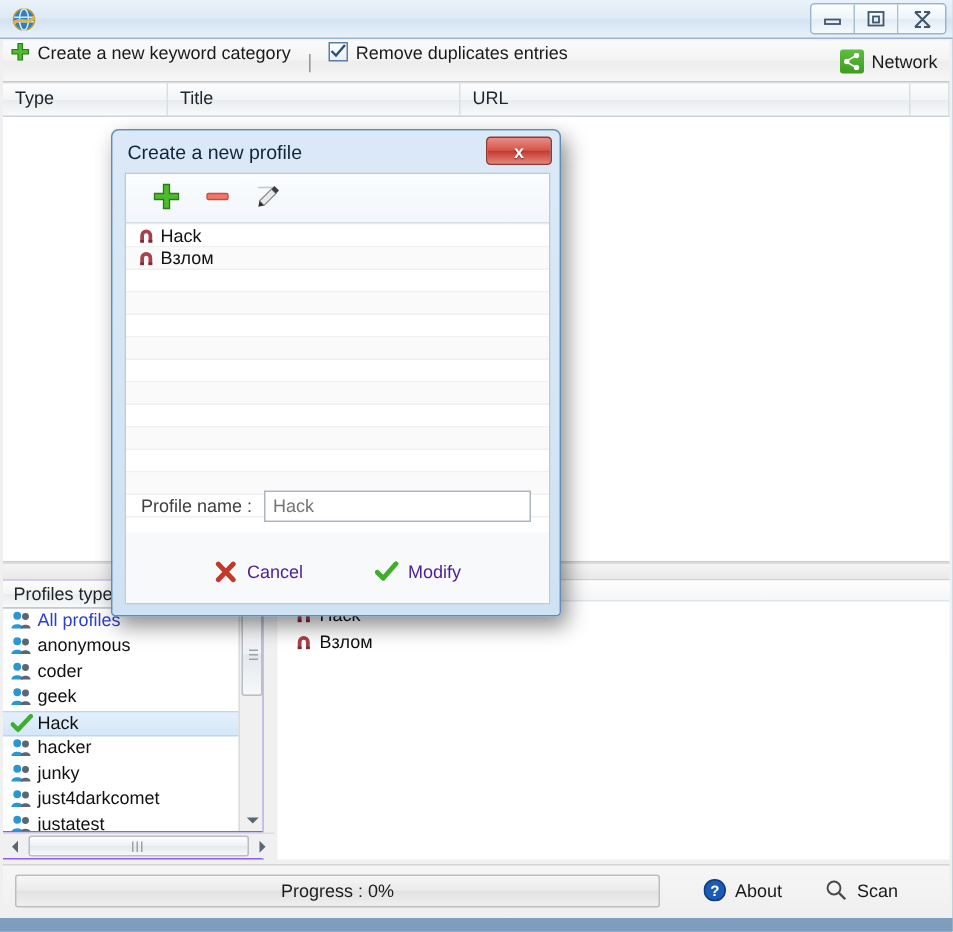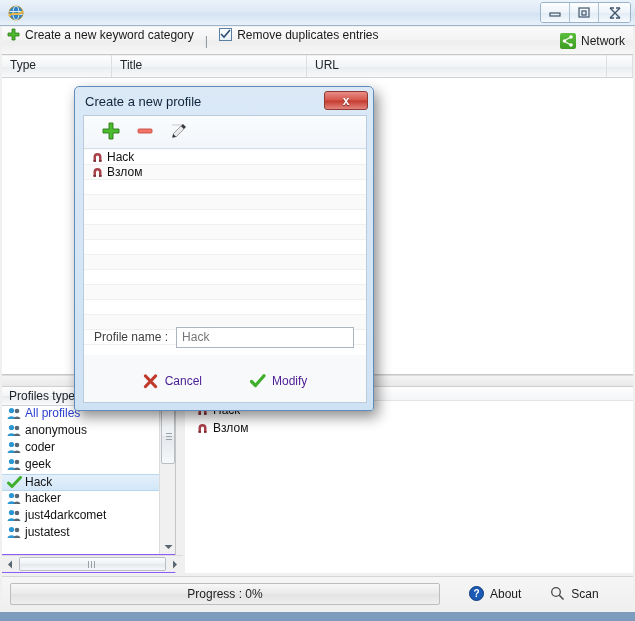--- a/index.html
+++ b/index.html
@@ -406,20 +406,31 @@
       </div>
       <div class="prow">
         <span class="pico">
           <svg width="15" height="13" viewBox="0 0 15 13">
             <circle cx="4.5" cy="3.5" r="2.6" fill="#2a96d4"></circle>
               <path d="M0.6 12 C0.6 8.2 8.4 8.2 8.4 12 Z" fill="#2a96d4"></path>
             <circle cx="10" cy="4" r="2.3" fill="#5a6672"></circle>
               <path d="M6.6 12 C6.6 8.6 13.4 8.6 13.4 12 Z" fill="#5a6672"></path>
           </svg>
         </span>
+        <span>junky</span>
+      </div>
+      <div class="prow">
+        <span class="pico">
+          <svg width="15" height="13" viewBox="0 0 15 13">
+            <circle cx="4.5" cy="3.5" r="2.6" fill="#2a96d4"></circle>
+              <path d="M0.6 12 C0.6 8.2 8.4 8.2 8.4 12 Z" fill="#2a96d4"></path>
+            <circle cx="10" cy="4" r="2.3" fill="#5a6672"></circle>
+              <path d="M6.6 12 C6.6 8.6 13.4 8.6 13.4 12 Z" fill="#5a6672"></path>
+          </svg>
+        </span>
         <span>just4darkcomet</span>
       </div>
       <div class="prow">
         <span class="pico">
           <svg width="15" height="13" viewBox="0 0 15 13">
             <circle cx="4.5" cy="3.5" r="2.6" fill="#2a96d4"></circle>
               <path d="M0.6 12 C0.6 8.2 8.4 8.2 8.4 12 Z" fill="#2a96d4"></path>
             <circle cx="10" cy="4" r="2.3" fill="#5a6672"></circle>
               <path d="M6.6 12 C6.6 8.6 13.4 8.6 13.4 12 Z" fill="#5a6672"></path>
           </svg>

